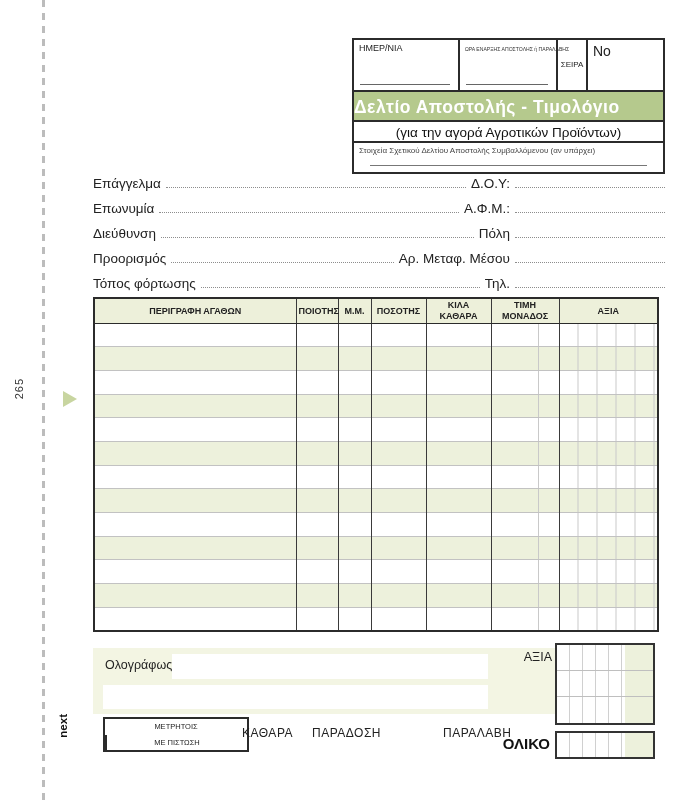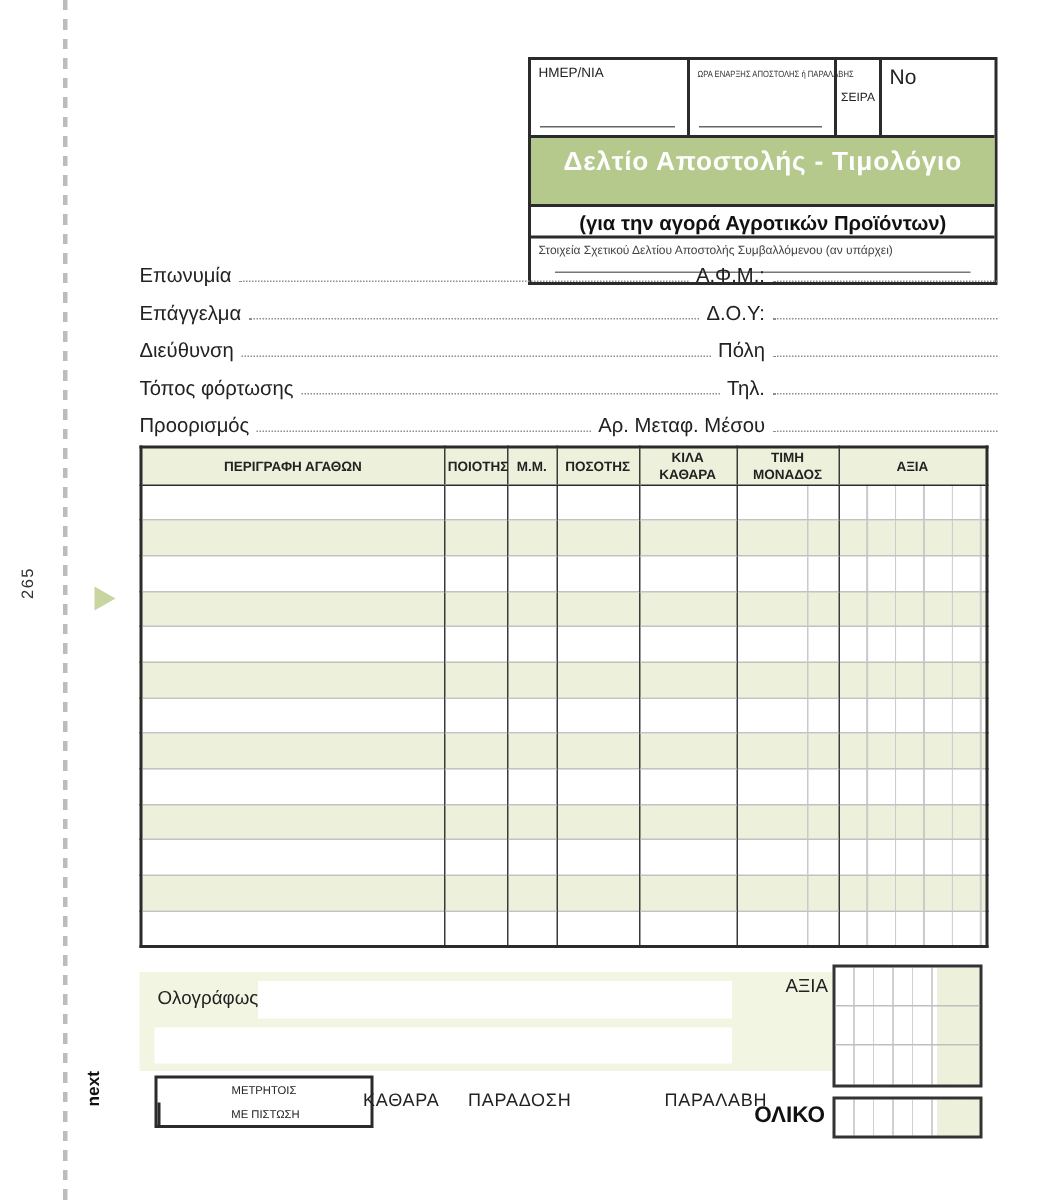--- a/index.html
+++ b/index.html
@@ -24,23 +24,23 @@
   .doc-header{position:absolute;left:352px;top:38px;width:313px;border:2px solid var(--bdark);background:#fff;}
   .dh-row1{display:flex;height:52px;border-bottom:2px solid var(--bdark);}
   .dh-cell{position:relative;padding:3px 5px;font-size:9px;color:#222;}
   .dh-cell + .dh-cell{border-left:2px solid var(--bdark);}
   .dh-date{width:104px;}
   .dh-time{width:98px;}
   .dh-series{width:30px;font-size:8px;padding:20px 1px;text-align:center;}
   .dh-number{flex:1;font-size:14px;}
   .time-label{display:inline-block;font-size:6px;white-space:nowrap;transform:scaleX(0.85);transform-origin:left top;color:#333;}
   .dh-underline{position:absolute;left:6px;right:8px;bottom:5px;border-bottom:1px solid #666;}
-  .dh-title{height:46px;background:var(--green);color:#ffffff;font-weight:bold;font-size:17.5px;
-    text-align:center;line-height:30px;letter-spacing:.5px;border-bottom:2px solid var(--bdark);}
-  .dh-subtitle{height:21px;font-weight:bold;font-size:13.5px;text-align:center;line-height:21px;color:#111;
+  .dh-title{height:30px;background:var(--green);color:#ffffff;font-weight:bold;font-size:17.5px;
+    line-height:30px;letter-spacing:.5px;border-bottom:2px solid var(--bdark);}
+  .dh-subtitle{height:21px;font-weight:normal;font-size:13.5px;text-align:center;line-height:21px;color:#111;
     border-bottom:2px solid var(--bdark);}
   .dh-note{position:relative;height:29px;}
   .dh-note-text{position:absolute;top:3px;left:5px;font-size:8px;color:#444;}
   .dh-note-line{position:absolute;bottom:6px;left:16px;right:16px;border-bottom:1px solid #777;}
 
   
   .fields{position:absolute;left:93px;top:166px;width:572px;}
   .field-row{display:flex;align-items:flex-end;height:25px;font-size:13.5px;color:#222;}
   .flabel{white-space:nowrap;padding-right:5px;}
   .flabel-r{white-space:nowrap;padding:0 5px;}
@@ -120,47 +120,47 @@
     <div class="dh-title">Δελτίο Αποστολής - Τιμολόγιο</div>
     <div class="dh-subtitle">(για την αγορά Αγροτικών Προϊόντων)</div>
     <div class="dh-note">
       <div class="dh-note-text">Στοιχεία Σχετικού Δελτίου Αποστολής Συμβαλλόμενου (αν υπάρχει)</div>
       <div class="dh-note-line"></div>
     </div>
   </div>
 
   <div class="fields">
     <div class="field-row">
+      <span class="flabel">Επάγγελμα</span>
+      <span class="fline"></span>
+      <span class="flabel-r">Δ.Ο.Υ:</span>
+      <span class="fline fline2"></span>
+    </div>
+    <div class="field-row">
       <span class="flabel">Επωνυμία</span>
       <span class="fline"></span>
       <span class="flabel-r">Α.Φ.Μ.:</span>
       <span class="fline fline2"></span>
     </div>
     <div class="field-row">
-      <span class="flabel">Επάγγελμα</span>
-      <span class="fline"></span>
-      <span class="flabel-r">Δ.Ο.Υ:</span>
-      <span class="fline fline2"></span>
-    </div>
-    <div class="field-row">
       <span class="flabel">Διεύθυνση</span>
       <span class="fline"></span>
       <span class="flabel-r">Πόλη</span>
       <span class="fline fline2"></span>
     </div>
     <div class="field-row">
+      <span class="flabel">Προορισμός</span>
+      <span class="fline"></span>
+      <span class="flabel-r">Αρ. Μεταφ. Μέσου</span>
+      <span class="fline fline2"></span>
+    </div>
+    <div class="field-row">
       <span class="flabel">Τόπος φόρτωσης</span>
       <span class="fline"></span>
       <span class="flabel-r">Τηλ.</span>
-      <span class="fline fline2"></span>
-    </div>
-    <div class="field-row">
-      <span class="flabel">Προορισμός</span>
-      <span class="fline"></span>
-      <span class="flabel-r">Αρ. Μεταφ. Μέσου</span>
       <span class="fline fline2"></span>
     </div>
   </div>
 
   <table class="items-table">
     <colgroup>
       <col style="width:202px">
         <col style="width:42px">
         <col style="width:33px">
       <col style="width:55px">

